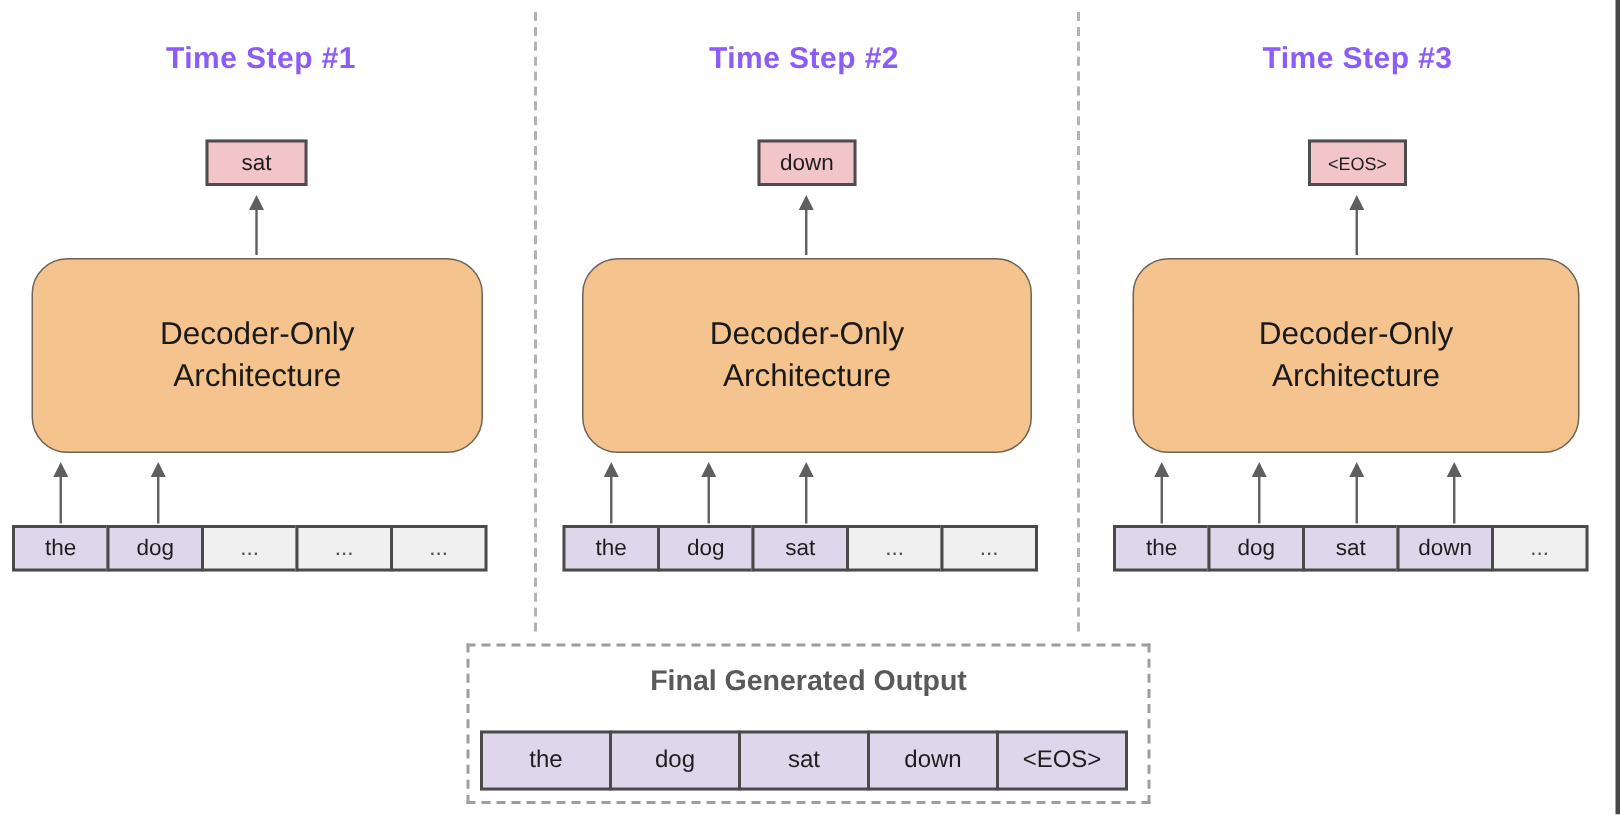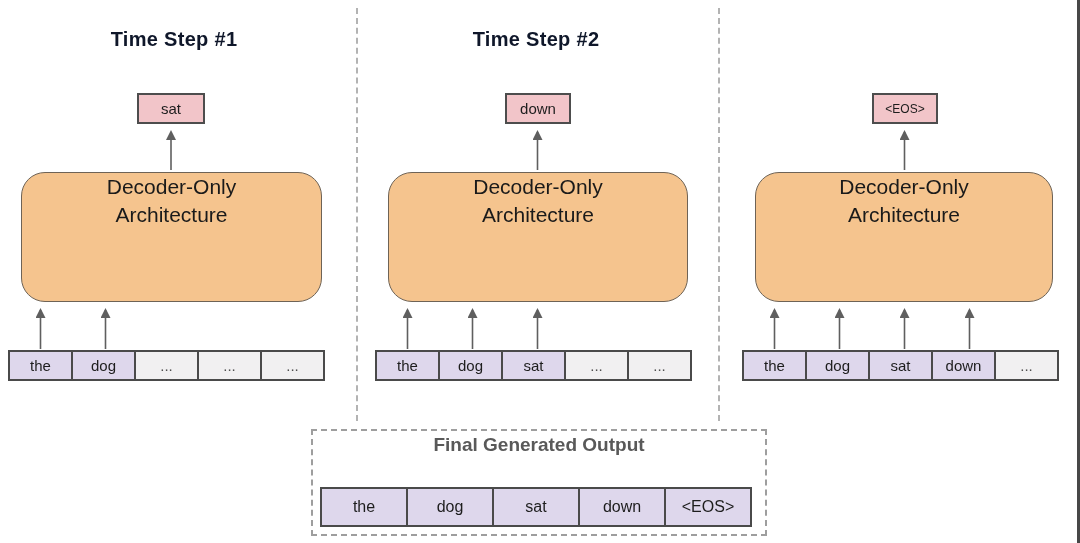--- a/index.html
+++ b/index.html
@@ -3,55 +3,55 @@
 <meta charset="utf-8">
 <style>
   * { margin:0; padding:0; box-sizing:border-box; }
   body { background:#ffffff; }
   .canvas {
     position:relative; width:1080px; height:543px; background:#ffffff;
     font-family:"Liberation Sans", sans-serif; overflow:hidden;
   }
   .panel-title {
     position:absolute; top:28px; transform:translateX(-50%);
-    font-weight:bold; font-size:20px; color:#0f172a; letter-spacing:.3px;
+    font-weight:bold; font-size:20px; color:#8b5cf6; letter-spacing:.3px;
     white-space:nowrap;
   }
   .out-box {
     position:absolute; top:93px; height:31px;
     background:#f2c5c9; border:2px solid #4d4d4d;
     display:flex; align-items:center; justify-content:center;
     font-size:15px; color:#1d1d1d;
   }
   .out-box.small-label { font-size:12px; }
   .decoder {
     position:absolute; top:172px; height:130px;
     background:#f5c48e; border:1.5px solid #6e6356; border-radius:24px;
-    display:flex; justify-content:center;
+    display:flex; align-items:center; justify-content:center;
     text-align:center; font-size:21px; line-height:1.35; color:#1a1a1a;
   }
   .token-row { position:absolute; top:350px; height:31px; display:flex; }
   .cell {
     height:31px; border:2px solid #4a4a4a; margin-left:-2px;
     display:flex; align-items:center; justify-content:center;
     font-size:15px; color:#1d1d1d;
   }
   .cell:first-child { margin-left:0; }
   .cell.filled { background:#ded7ec; }
   .cell.empty  { background:#f1f0f1; color:#4f4f4f; }
   .vsep {
     position:absolute; top:8px; height:413px; width:0;
     border-left:2px dashed #b3b3b3;
   }
   .final-box {
     position:absolute; left:311px; top:429px; width:456px; height:107px;
     border:2px dashed #9e9e9e; background:#ffffff;
   }
   .final-title {
-    margin-top:3px; text-align:center;
+    margin-top:13px; text-align:center;
     font-weight:bold; font-size:19px; color:#595959;
   }
   .final-row { position:absolute; left:7px; top:56px; display:flex; }
   .final-cell {
     width:88px; height:40px; background:#ded7ec; border:2px solid #4a4a4a;
     margin-left:-2px; display:flex; align-items:center; justify-content:center;
     font-size:16px; color:#1d1d1d;
   }
   .final-cell:first-child { margin-left:0; }
   .arrows { position:absolute; left:0; top:0; pointer-events:none; }
@@ -119,20 +119,21 @@
     </div>
   </div>
   <div class="token-row" style="left:375px;">
     <div class="cell filled" style="width:65px;">the</div>
     <div class="cell filled" style="width:65px;">dog</div>
     <div class="cell filled" style="width:65px;">sat</div>
     <div class="cell empty" style="width:65px;">...</div>
     <div class="cell empty" style="width:65px;">...</div>
   </div>
 
+  <div class="panel-title" style="left:905px;">Time Step #3</div>
   <div class="out-box small-label" style="left:872px; width:66px;">
     <span>&lt;EOS&gt;</span>
   </div>
   <div class="decoder" style="left:755px; width:298px;">
     <div>
       <div>Decoder-Only</div>
       <div>Architecture</div>
     </div>
   </div>
   <div class="token-row" style="left:742px;">

